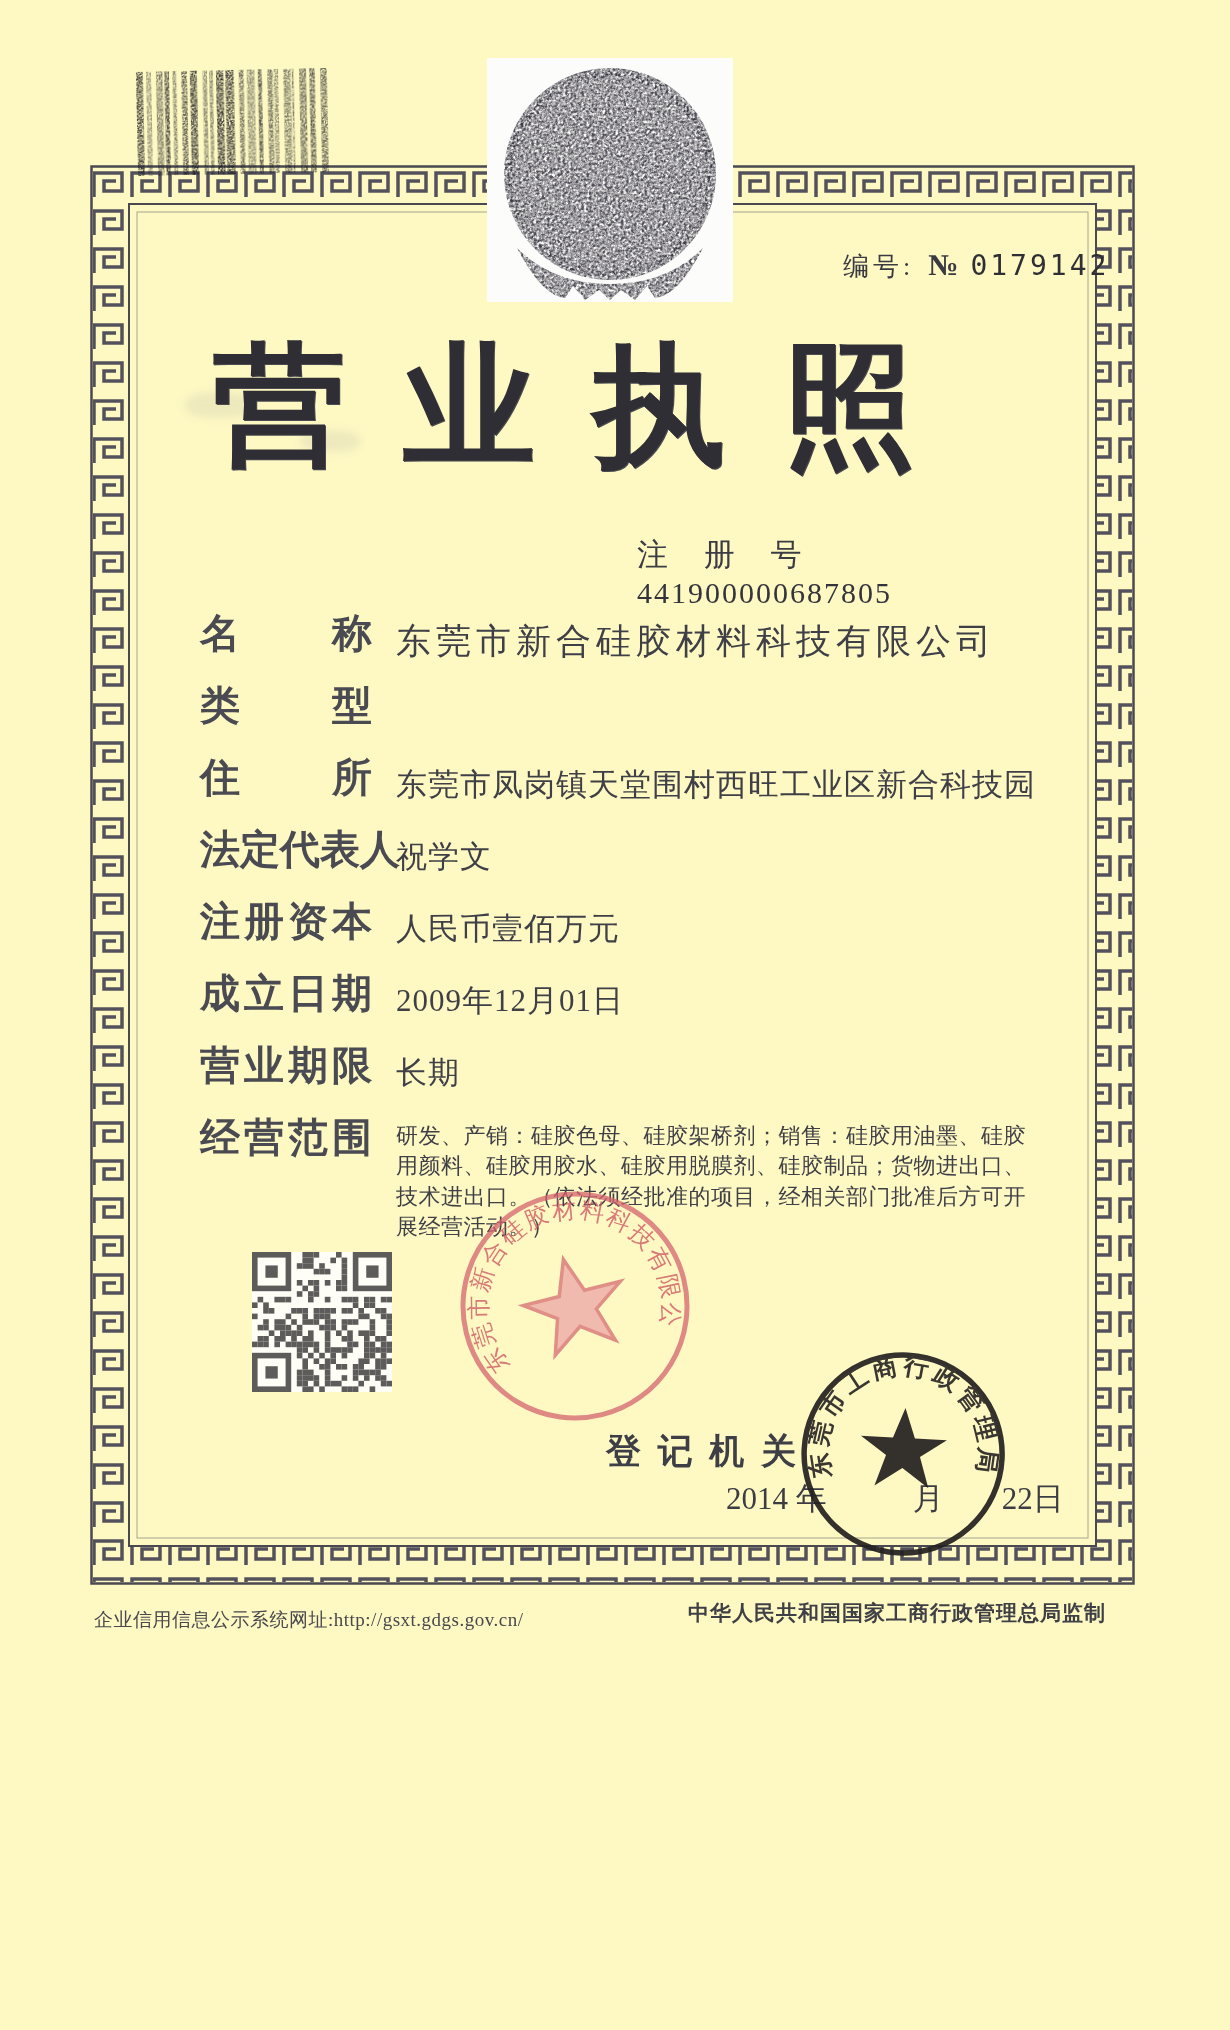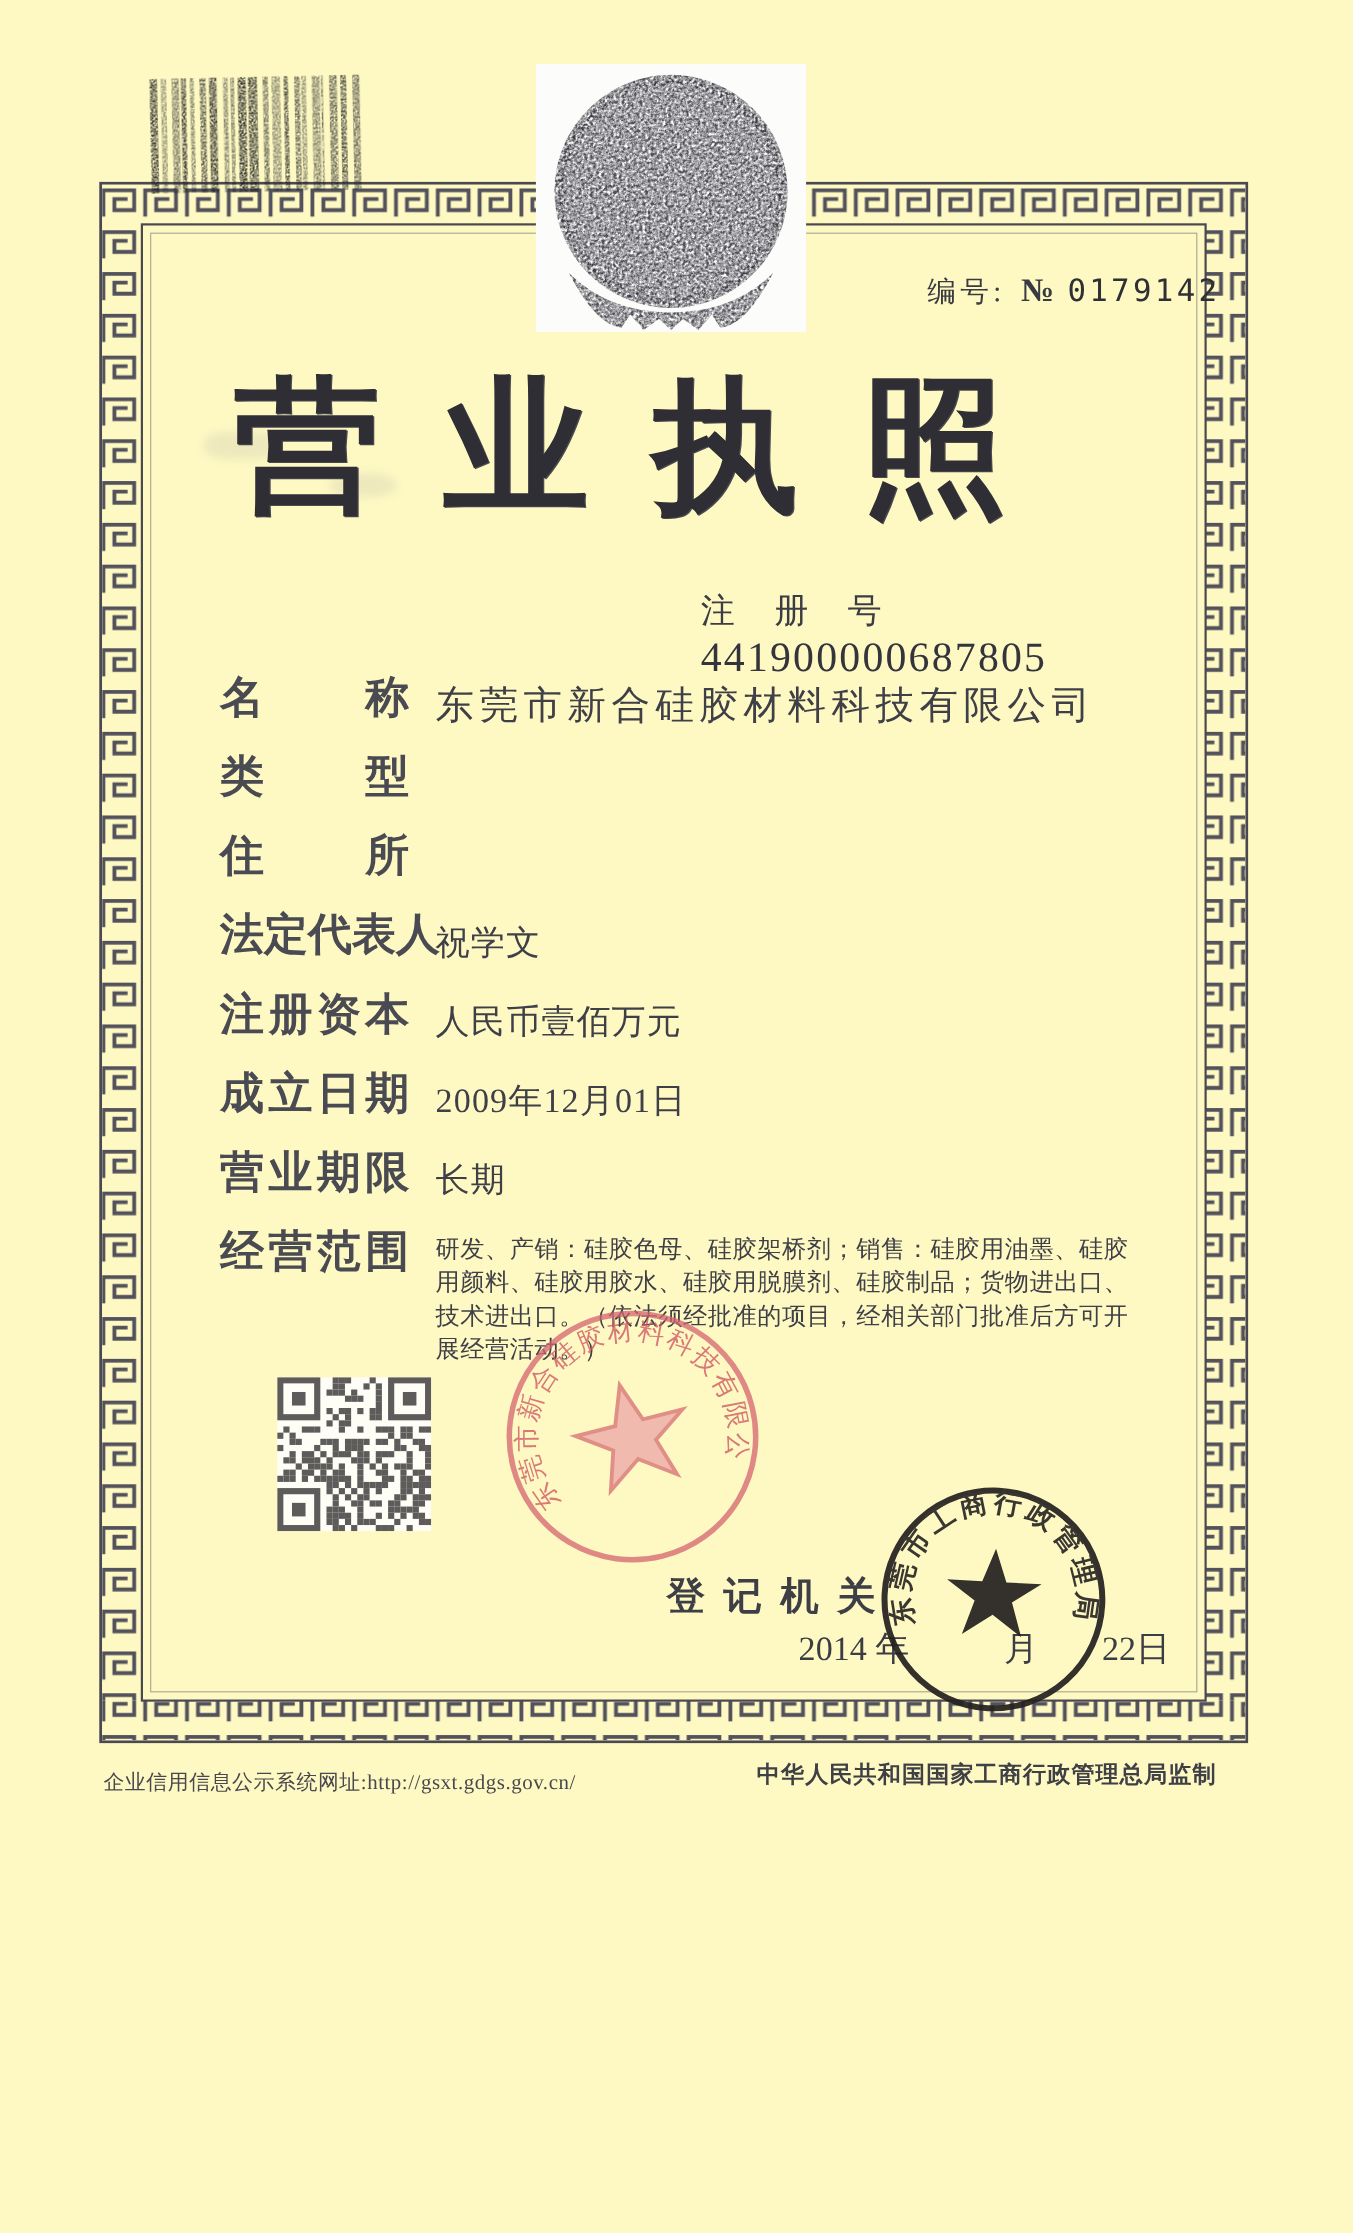--- a/index.html
+++ b/index.html
@@ -22,21 +22,21 @@
   .serial .num{font-size:28px;margin-left:12px;letter-spacing:3px;font-family:"DejaVu Sans Mono", monospace;color:#2f2f36;}
 
   
   .title{position:absolute;left:0;top:318px;width:1116px;text-align:center;z-index:2;
          font-size:132px;font-weight:800;color:#2e2e34;letter-spacing:58px;padding-left:70px;box-sizing:border-box;
          text-shadow:1px 1px 0 #4a4a50;}
 
   
   .regline{position:absolute;left:615px;top:534px;z-index:2;display:flex;align-items:baseline;color:#3c3c44;flex-direction:column;}
   .regline .lbl{font-size:31px;letter-spacing:14px;}
-  .regline .num{font-size:38px;margin-left:22px;letter-spacing:2px;color:#34343c;}
+  .regline .num{font-size:30px;margin-left:22px;letter-spacing:2px;color:#34343c;}
 
   
   .fields{position:absolute;left:200px;top:612px;width:855px;z-index:2;}
   .row{display:flex;align-items:flex-start;height:72px;}
   .row.last{height:auto;}
   .flabel{width:172px;flex:none;display:flex;justify-content:space-between;
           font-size:40px;font-weight:600;color:#4a4a52;line-height:1.1;}
   .fvalue{margin-left:24px;padding-top:8px;font-size:31px;color:#3f3f47;letter-spacing:1px;white-space:nowrap;}
   .fvalue.name{font-size:35px;letter-spacing:5px;padding-top:6px;}
   .fvalue.scope{white-space:normal;width:652px;font-size:22px;line-height:1.38;padding-top:5px;letter-spacing:.5px;}
@@ -161,20 +161,21 @@
       <div class="flabel">
           <span>类</span>
           <span>型</span>
         </div>
     </div>
     <div class="row">
       <div class="flabel">
           <span>住</span>
           <span>所</span>
         </div>
+      <div class="fvalue">东莞市凤岗镇天堂围村西旺工业区新合科技园</div>
     </div>
     <div class="row">
       <div class="flabel">
           <span>法</span>
           <span>定</span>
           <span>代</span>
           <span>表</span>
           <span>人</span>
         </div>
       <div class="fvalue">祝学文</div>

